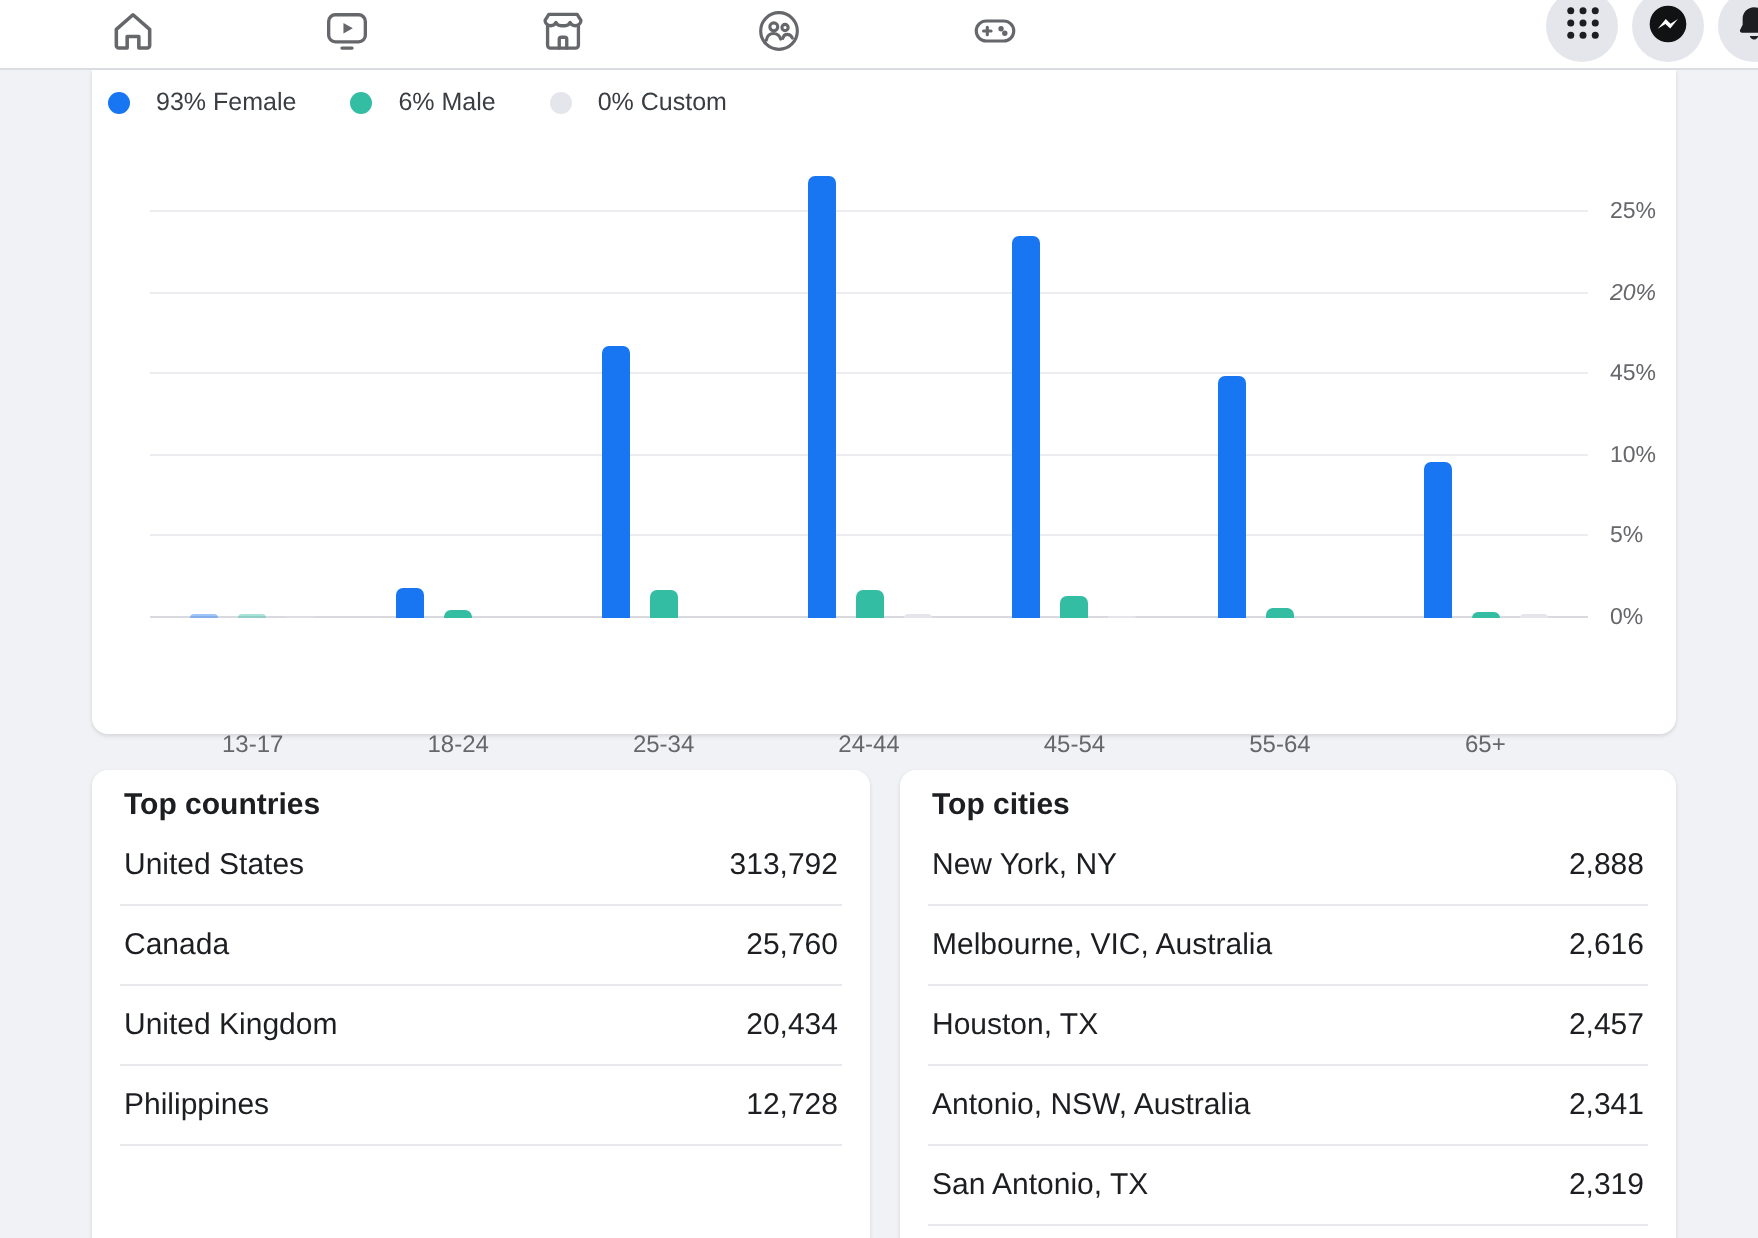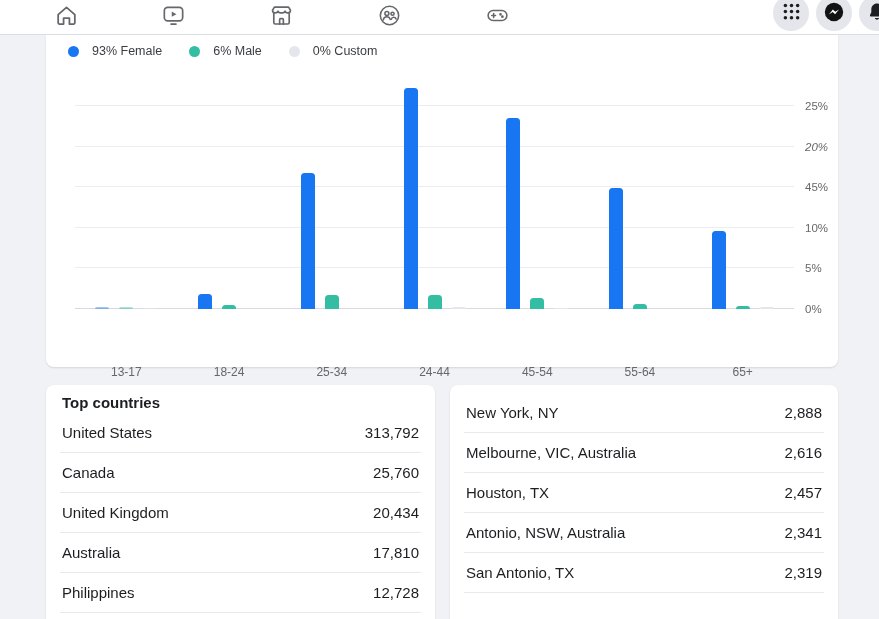--- a/index.html
+++ b/index.html
@@ -27,21 +27,21 @@
   }
   
   .card {
     position:absolute; background:#fff; border-radius:8px;
     box-shadow:0 1px 2px rgba(0,0,0,0.12);
   }
   #chart-card { left:46px; top:35px; width:792px; height:332px; border-radius:0 0 8px 8px; }
   #countries-card { left:46px; top:385px; width:389px; height:260px; }
   #cities-card   { left:450px; top:385px; width:388px; height:260px; }
   
-  .legend { position:absolute; left:22px; top:9px; display:flex; gap:27px;justify-content:space-between; }
+  .legend { position:absolute; left:8px; top:9px; display:flex; gap:27px;justify-content:space-between; }
   .legend-item { display:flex; align-items:center; gap:13px; }
   .legend-dot { width:11px; height:11px; border-radius:50%; }
   .legend-label { font-size:12.5px; color:#3A3D42; }
   
   .plot { position:absolute; left:29px; top:42px; width:719px; height:232px; }
   .gridline { position:absolute; left:0; width:100%; height:1px; background:#EBEDF0; }
   .gridline.baseline { background:#D8DADF; }
   .groups { position:absolute; left:0; bottom:0; width:100%; height:100%; display:flex; }
   .group { flex:1; display:flex; align-items:flex-end; justify-content:center; gap:10px; height:100%; position:relative; z-index:2; }
   .group.muted { opacity:0.42; }
@@ -241,33 +241,30 @@
         </div>
         <div class="list-row">
           <span class="row-label">Canada</span>
           <span class="row-value">25,760</span>
         </div>
         <div class="list-row">
           <span class="row-label">United Kingdom</span>
           <span class="row-value">20,434</span>
         </div>
         <div class="list-row">
-          <span class="row-label">Australia</span>
-          <span class="row-value">17,810</span>
-        </div>
-        <div class="list-row">
           <span class="row-label">Philippines</span>
           <span class="row-value">12,728</span>
         </div>
       </div>
   </div>
 </div>
 
 <div class="card" id="cities-card">
   <div class="list-inner">
+    <div class="list-title">Top cities</div>
     <div class="list-rows" id="cities-rows">
         <div class="list-row">
           <span class="row-label">New York, NY</span>
           <span class="row-value">2,888</span>
         </div>
         <div class="list-row">
           <span class="row-label">Melbourne, VIC, Australia</span>
           <span class="row-value">2,616</span>
         </div>
         <div class="list-row">

